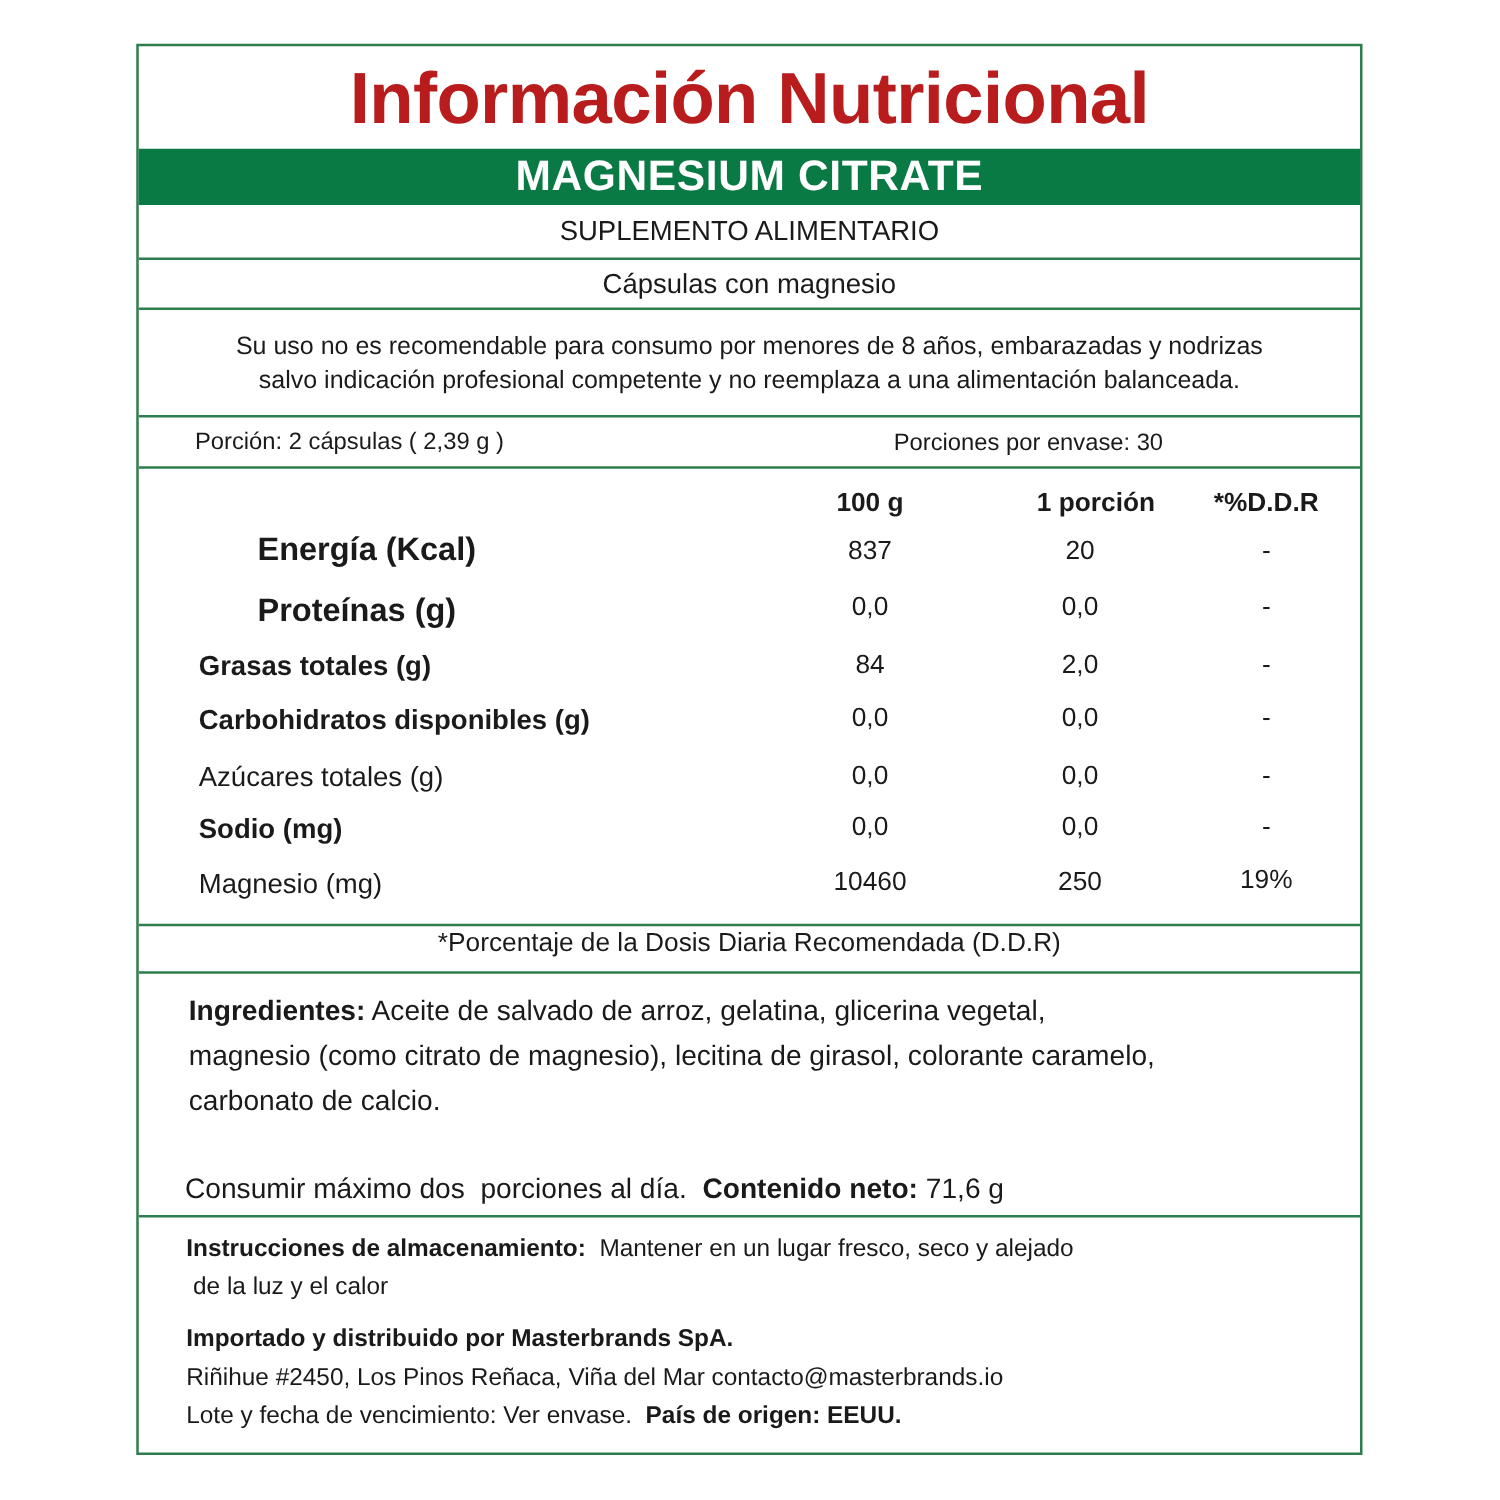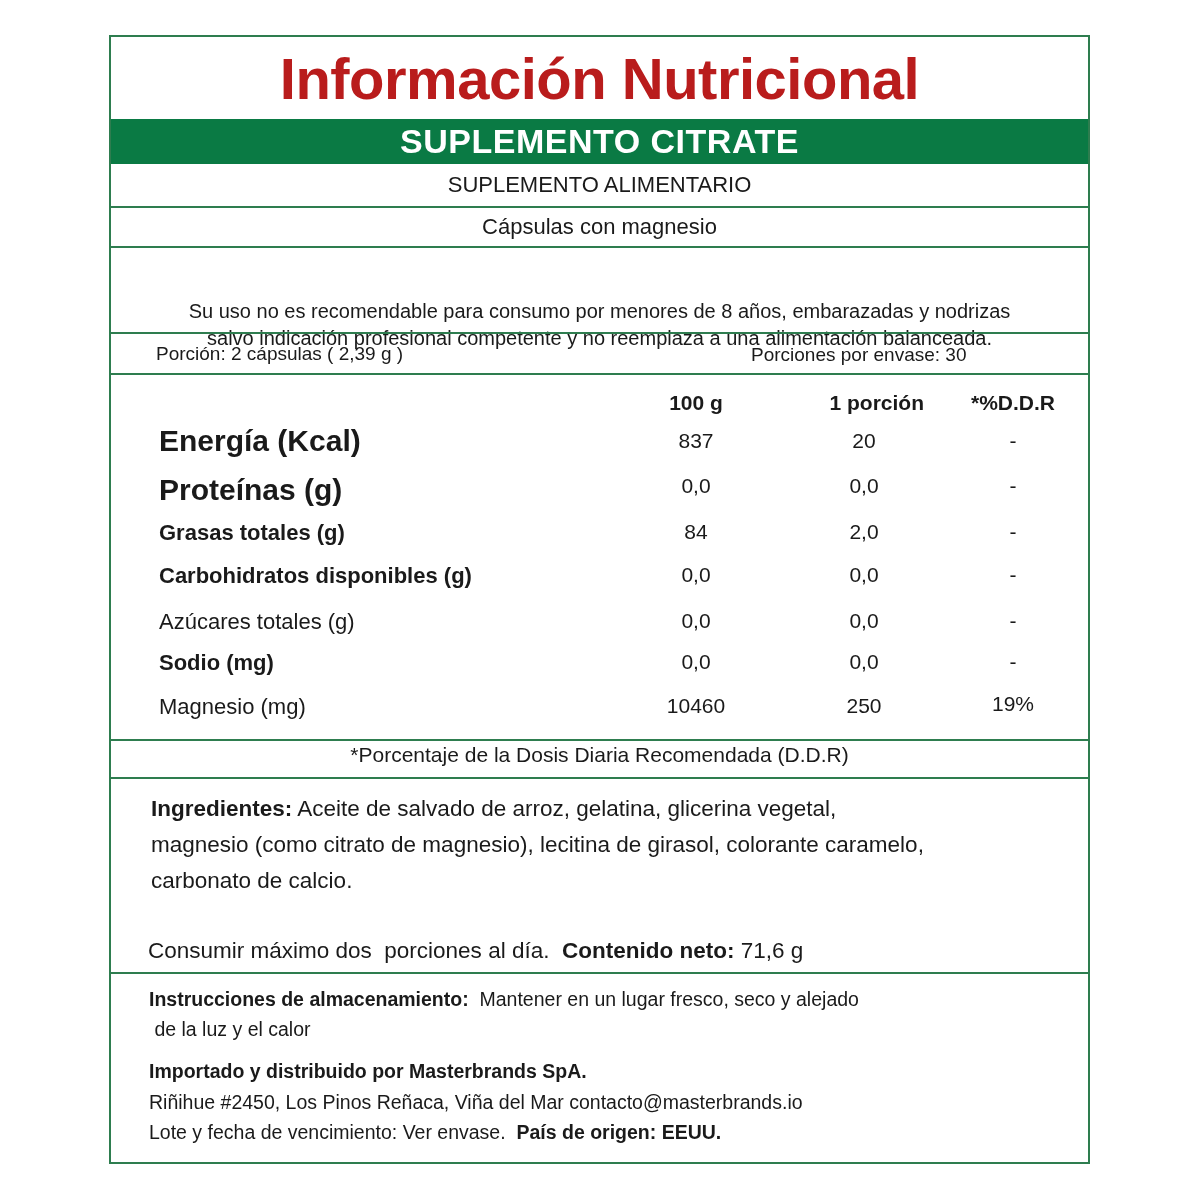--- a/index.html
+++ b/index.html
@@ -31,34 +31,34 @@
     font-size: 22px;
   }
   .capsules {
     top: 171px; height: 38px;
     display: flex; align-items: center; justify-content: center;
     font-size: 22px;
   }
   .warning {
     top: 211px; height: 85px;
     display: flex; flex-direction: column; align-items: center; justify-content: center;
-    font-size: 20px; line-height: 27px; text-align: right; margin-top: 34px;
+    font-size: 20px; line-height: 27px; text-align: right;
   }
   .portion {
     top: 298px; height: 38px;
     font-size: 19px;
   }
   .portion .left { position: absolute; left: 45px; top: 8px; }
-  .portion .right { position: absolute; left: 604px; top: 9px; margin-left: 36px; }
+  .portion .right { position: absolute; left: 604px; top: 9px; }
 
   .nutri { top: 338px; height: 364px; }
   .nutri .hdr { position: absolute; top: 16px; font-weight: bold; font-size: 21px; }
   .nutri .r { position: absolute; left: 0; width: 100%; height: 40px; }
   .nutri .name { position: absolute; left: 48px; font-size: 22px; }
-  .nutri .name.big { font-size: 30px; font-weight: bold; }
+  .nutri .name.big { font-size: 26px; font-weight: bold; margin-left: 47px; }
   .nutri .name.bold { font-weight: bold; }
   .nutri .v { position: absolute; font-size: 21px; text-align: center; width: 120px; }
   .c1 { left: 525px; }
   .c2 { left: 693px; }
   .c3 { left: 842px; }
 
   .footnote {
     top: 704px; height: 28px;
     display: flex; align-items: center; justify-content: center;
     font-size: 21px;
@@ -72,21 +72,21 @@
   .storage .p { position: absolute; left: 38px; }
   b { font-weight: bold; }
 </style>
 </head>
 <body>
 
 <div class="label">
 
   <div class="row title">Información Nutricional</div>
   <div class="row band">
-    <span>SUPLEMENTO CITRATE</span>
+    <span>MAGNESIUM CITRATE</span>
   </div>
   <div class="row subtitle">SUPLEMENTO ALIMENTARIO</div>
   <div class="divider" style="top:169px"></div>
 
   <div class="row capsules">Cápsulas con magnesio</div>
   <div class="divider" style="top:209px"></div>
 
   <div class="row warning">
     <span>Su uso no es recomendable para consumo por menores de 8  años, embarazadas y nodrizas</span>
     <span>salvo indicación profesional competente y no reemplaza a una alimentación balanceada.</span>

